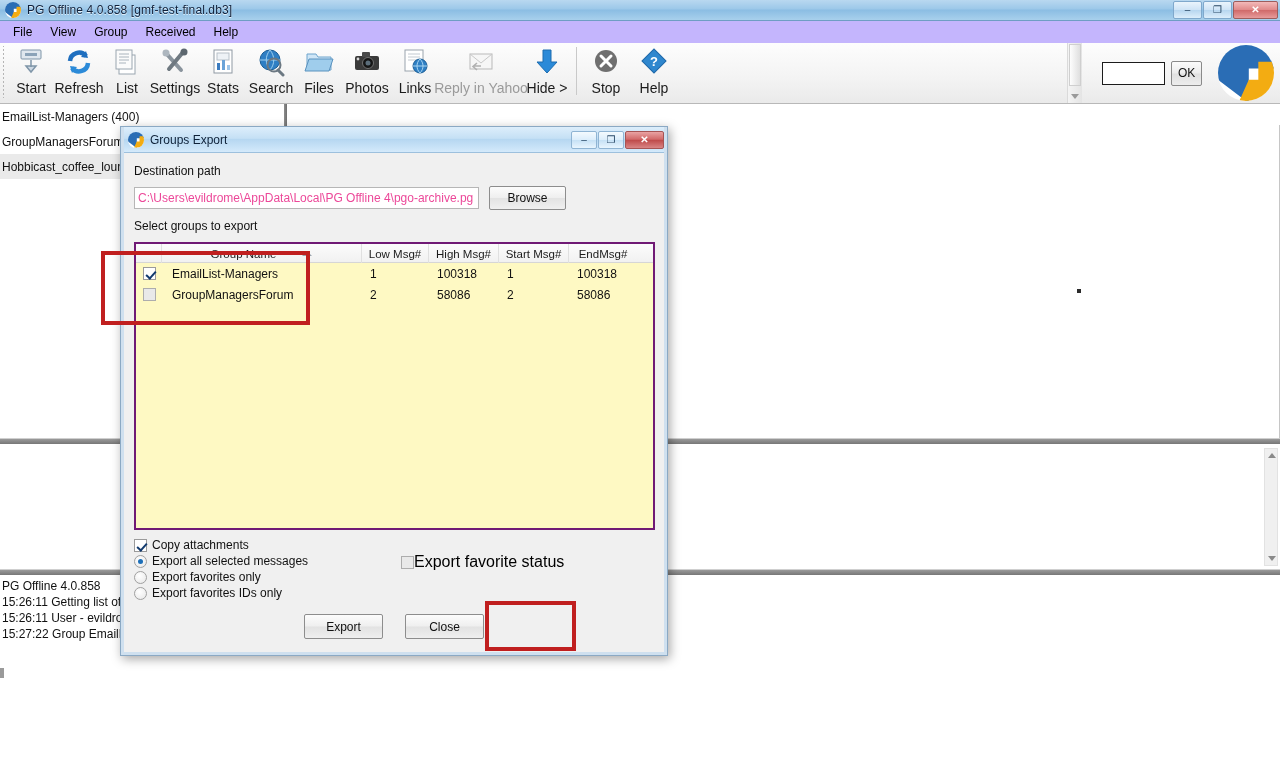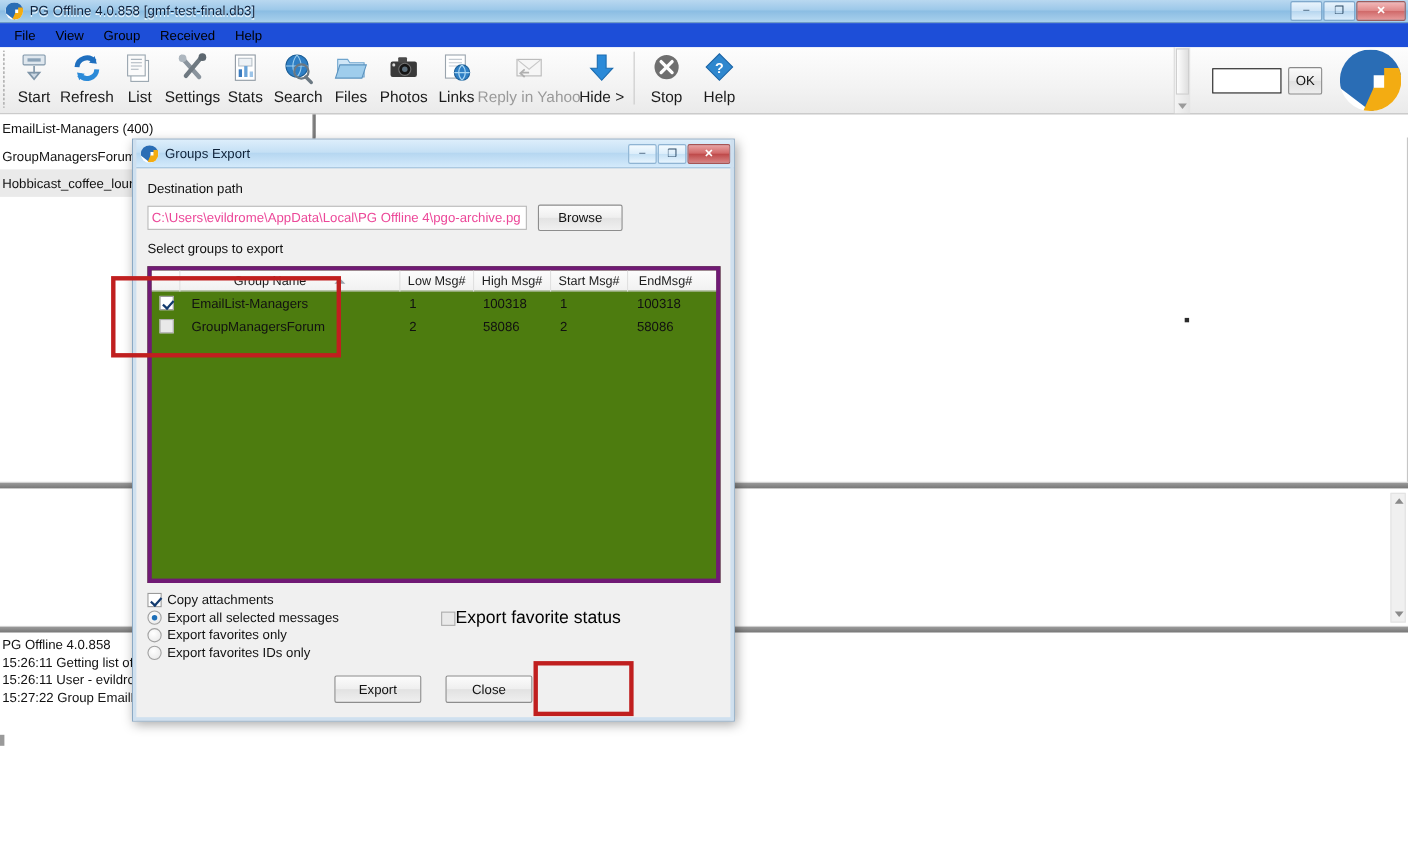--- a/index.html
+++ b/index.html
@@ -43,21 +43,21 @@
   .tb-btn.close {
     width: 45px;
     border-color: #9d5d5d;
     background: linear-gradient(to bottom,#f3b9b9,#e08a8a 48%,#d06a6a 52%,#e79b9b);
     color:#fff; font-weight: bold;
   }
 
   
   .menubar {
     position: absolute; left: 0; top: 21px; width: 1280px; height: 22px;
-    background: #1d4ed8;
+    background: #c4b5fd;
     display: flex; align-items: center; padding-left: 4px;
   }
   .menu-item {
     font-size: 12px; color: #000; padding: 3px 9px; cursor: default;
   }
 
   
   .toolbar {
     position: absolute; left: 0; top: 43px; width: 1280px; height: 61px;
     background: linear-gradient(to bottom,#fdfdfd,#f3f3f3 60%,#eaeaea);
@@ -225,21 +225,21 @@
   .browse-btn {
     margin-left: 10px; width: 77px; height: 24px;
     border: 1px solid #8d8d8d; border-radius: 2px;
     background: linear-gradient(to bottom,#fcfcfc,#efefef 48%,#e3e3e3 52%,#f0f0f0);
     font-size: 12px; color: #111; cursor: default;
     font-family: "Liberation Sans", sans-serif;
   }
 
   .grid {
     margin-top: 9px; width: 521px; height: 288px;
-    background: #4d7c0f; border: 4px solid #701a75;
+    background: #fef9c3; border: 2px solid #701a75;
   }
   .grid-head { display: flex; height: 19px; background: linear-gradient(to bottom,#fcfcfc,#f1f1f1); border-bottom: 1px solid #d6d6d6; }
   .grid-head .gh {
     font-size: 11.5px; color: #1b1b1b; display: flex; align-items: center; justify-content: center;
     border-right: 1px solid #e0e0e0; height: 19px; position: relative;
   }
   .grid-row { display: flex; height: 21px; align-items: center; }
   .grid-row .gc { font-size: 12px; color: #111; display: flex; align-items: center; height: 21px; }
   .cbox {
     width: 13px; height: 13px; border: 1px solid #9a9a9a; background: #fff;

